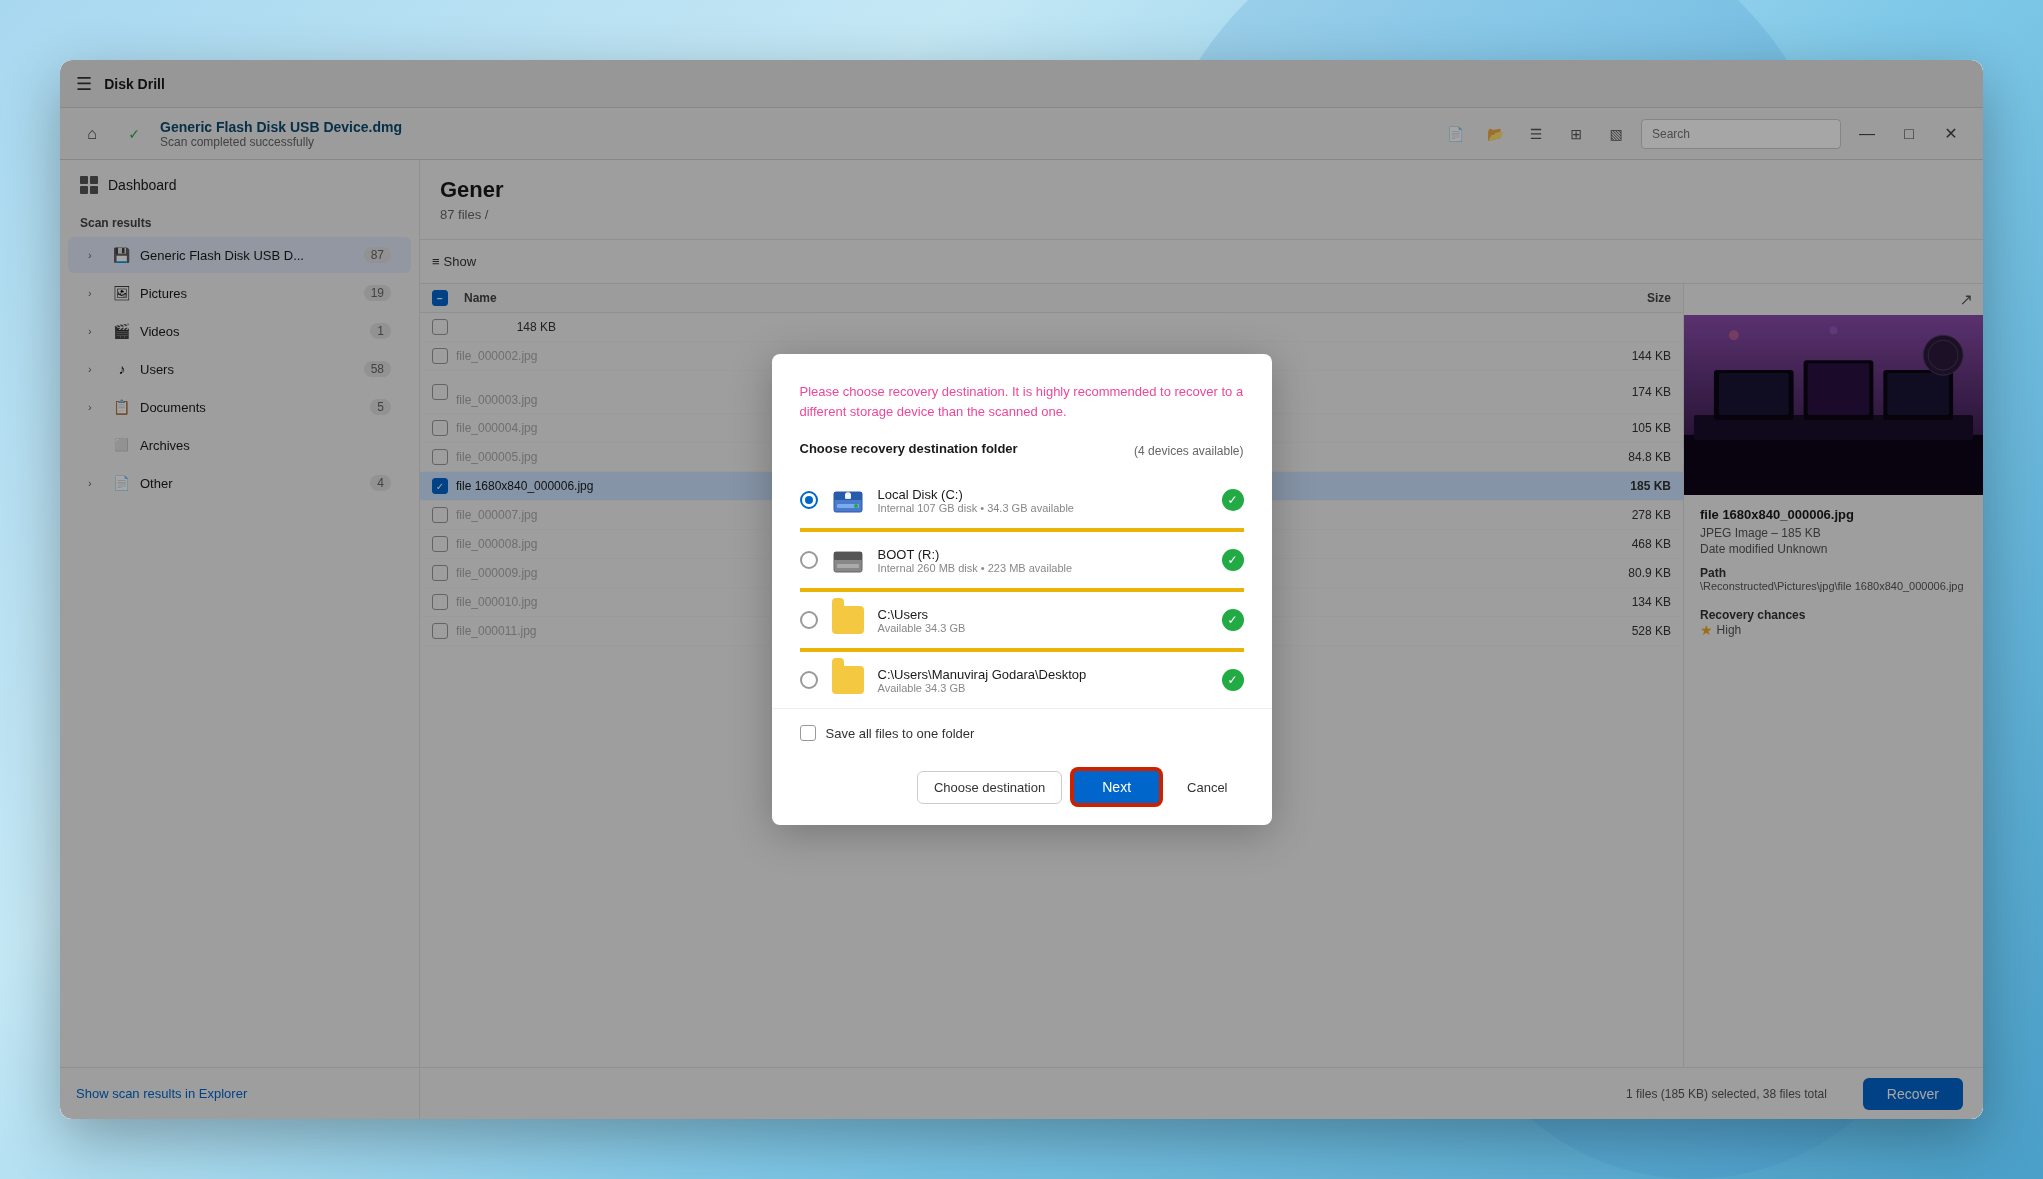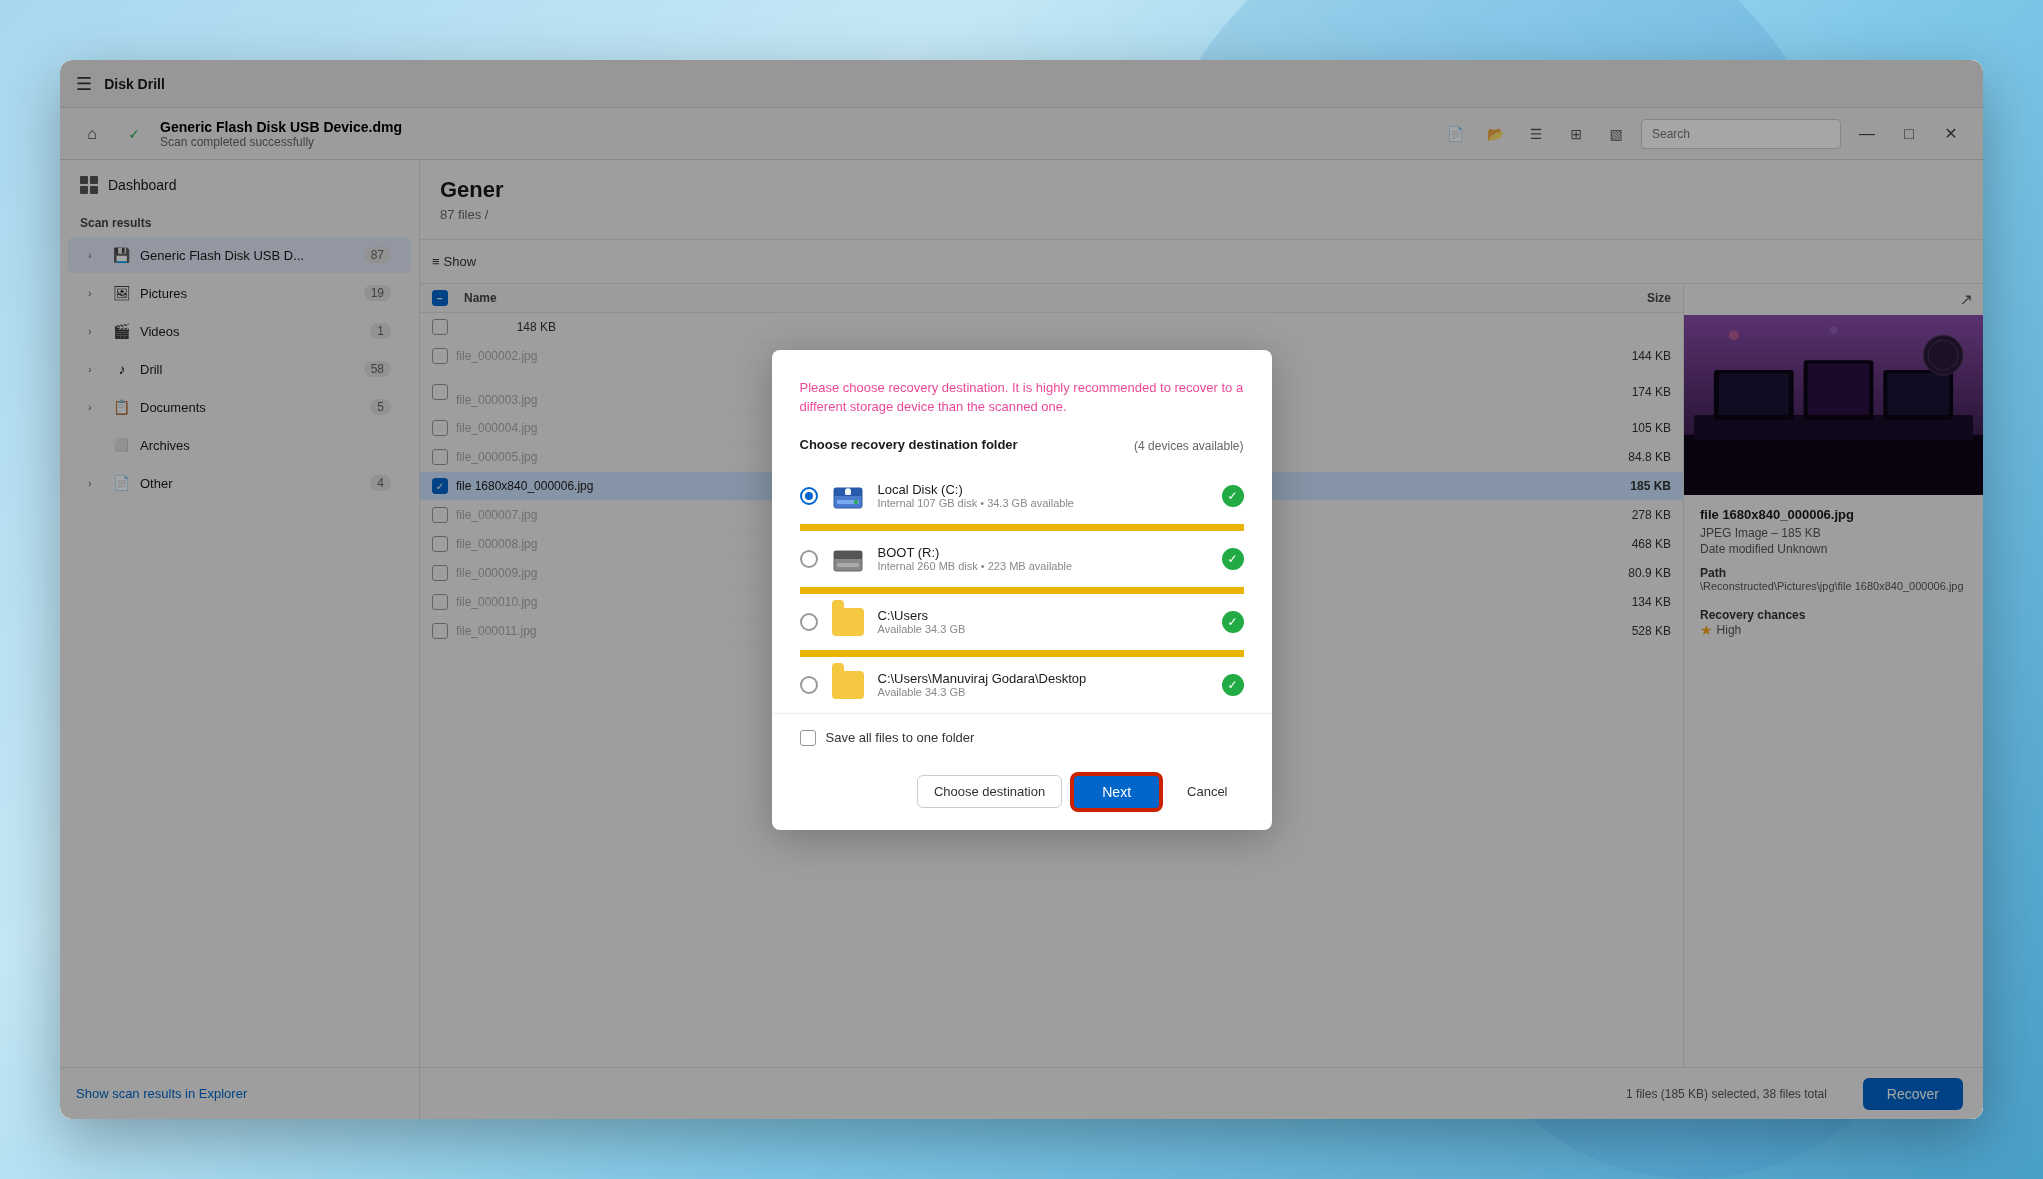--- a/index.html
+++ b/index.html
@@ -279,21 +279,21 @@
       display: flex;
       align-items: center;
       justify-content: center;
       font-size: 16px;
       color: #444;
     }
     .nav-file-title {
       flex: 1;
       font-size: 14px;
       font-weight: 600;
-      color: #000000;
+      color: #0c4a6e;
     }
     .nav-subtitle {
       font-size: 12px;
       color: #666;
     }
     .nav-search {
       width: 200px;
       height: 30px;
       border: 1px solid #ccc;
       border-radius: 4px;
@@ -358,21 +358,21 @@
     .modal-dest-header {
       display: flex;
       justify-content: space-between;
       align-items: center;
       margin-bottom: 12px;
     }
     .modal-option {
       display: flex;
       align-items: center;
       padding: 10px 0;
-      border-bottom: 7px solid #eab308;
+      border-bottom: 4px solid #eab308;
       gap: 12px;
       cursor: pointer;
     }
     .modal-option:last-child { border-bottom: none; }
     .radio-btn {
       width: 18px;
       height: 18px;
       border-radius: 50%;
       border: 2px solid #999;
       display: flex;
@@ -629,21 +629,21 @@
       <div class="sidebar-item">
         <span class="sidebar-item-chevron">›</span>
         <span class="sidebar-item-icon">🎬</span>
         <span class="sidebar-item-label">Videos</span>
         <span class="sidebar-item-count">1</span>
       </div>
 
       <div class="sidebar-item">
         <span class="sidebar-item-chevron">›</span>
         <span class="sidebar-item-icon">♪</span>
-        <span class="sidebar-item-label">Drill</span>
+        <span class="sidebar-item-label">Users</span>
         <span class="sidebar-item-count">58</span>
       </div>
 
       <div class="sidebar-item">
         <span class="sidebar-item-chevron">›</span>
         <span class="sidebar-item-icon">📋</span>
         <span class="sidebar-item-label">Documents</span>
         <span class="sidebar-item-count">5</span>
       </div>
 

